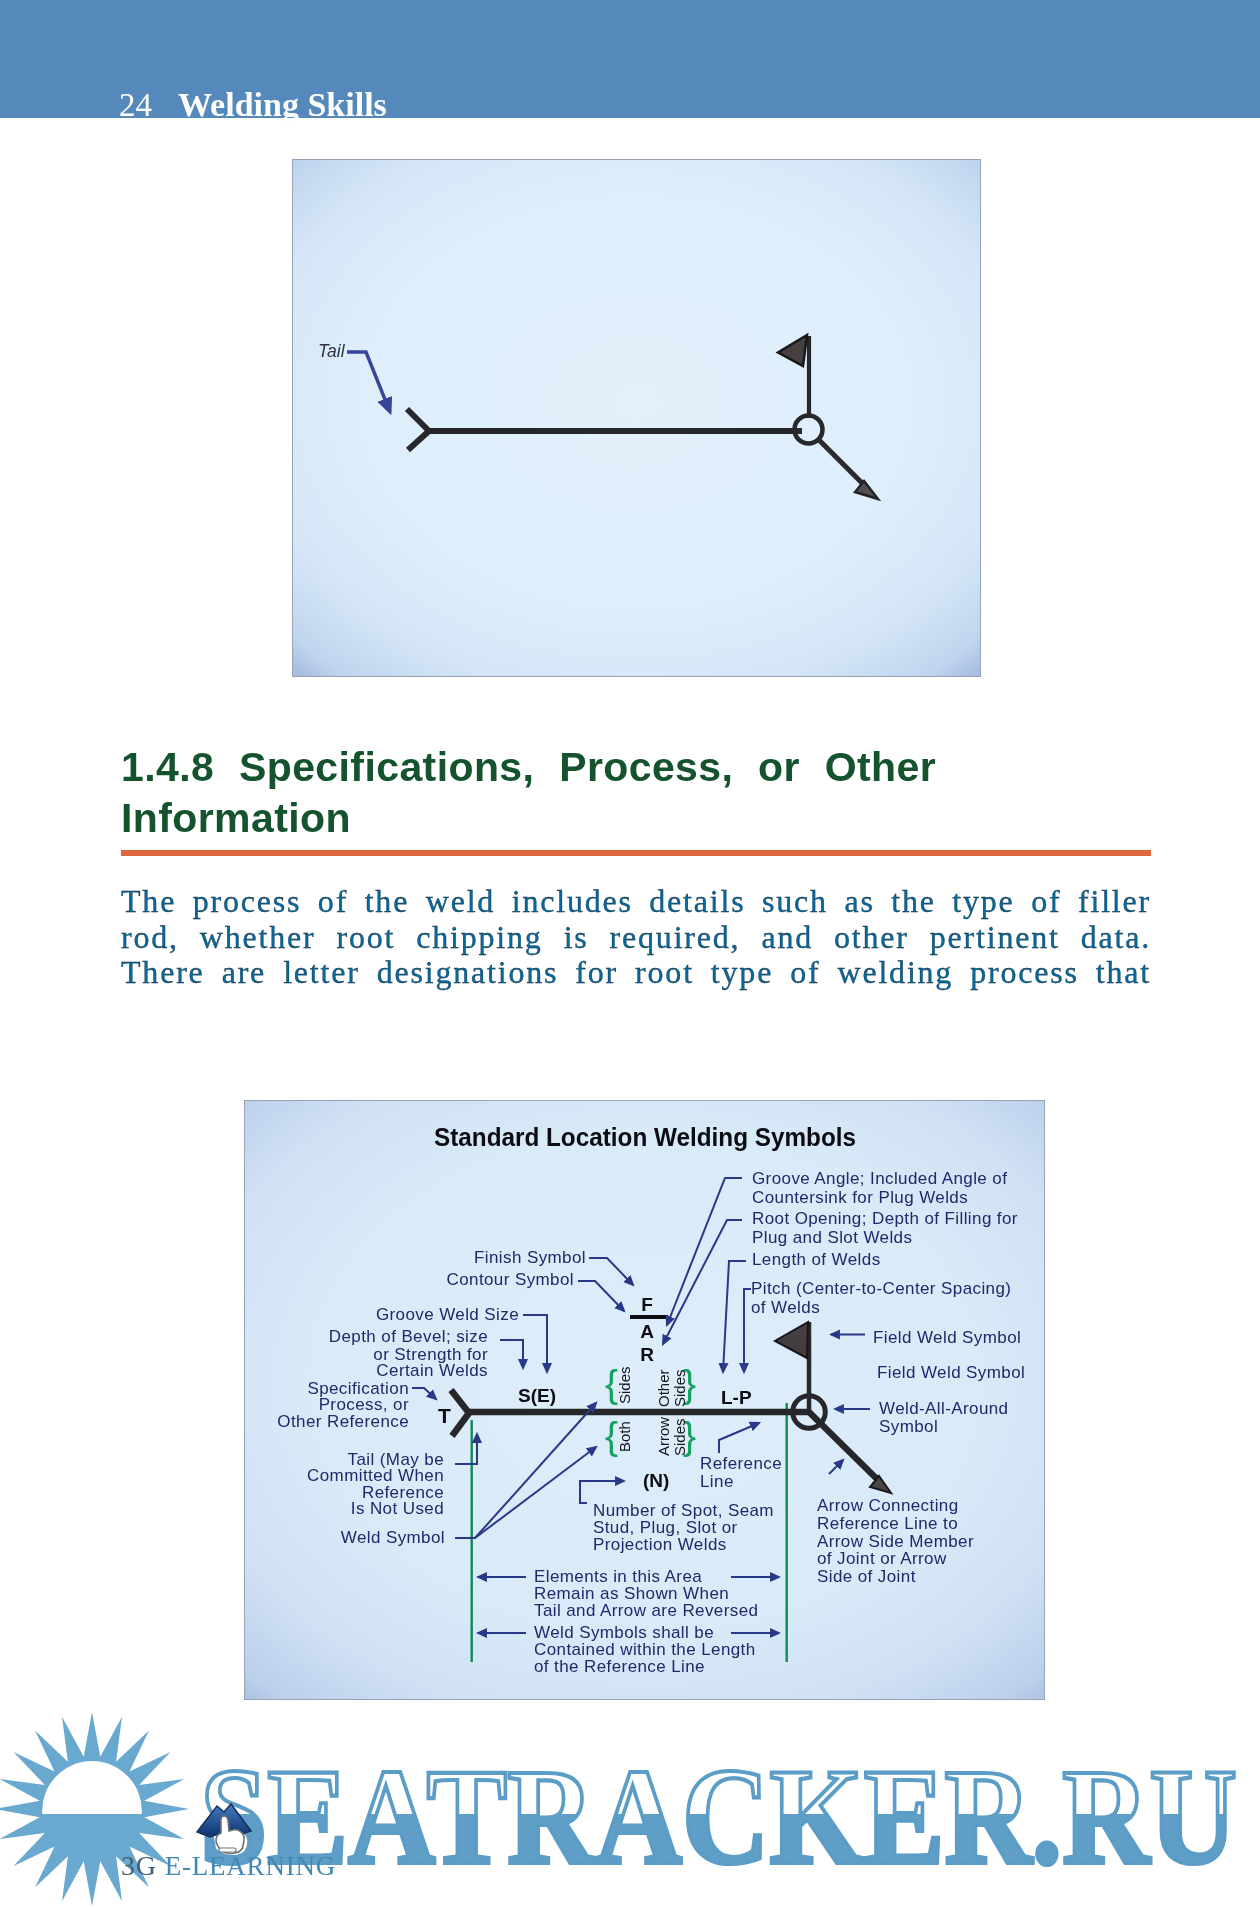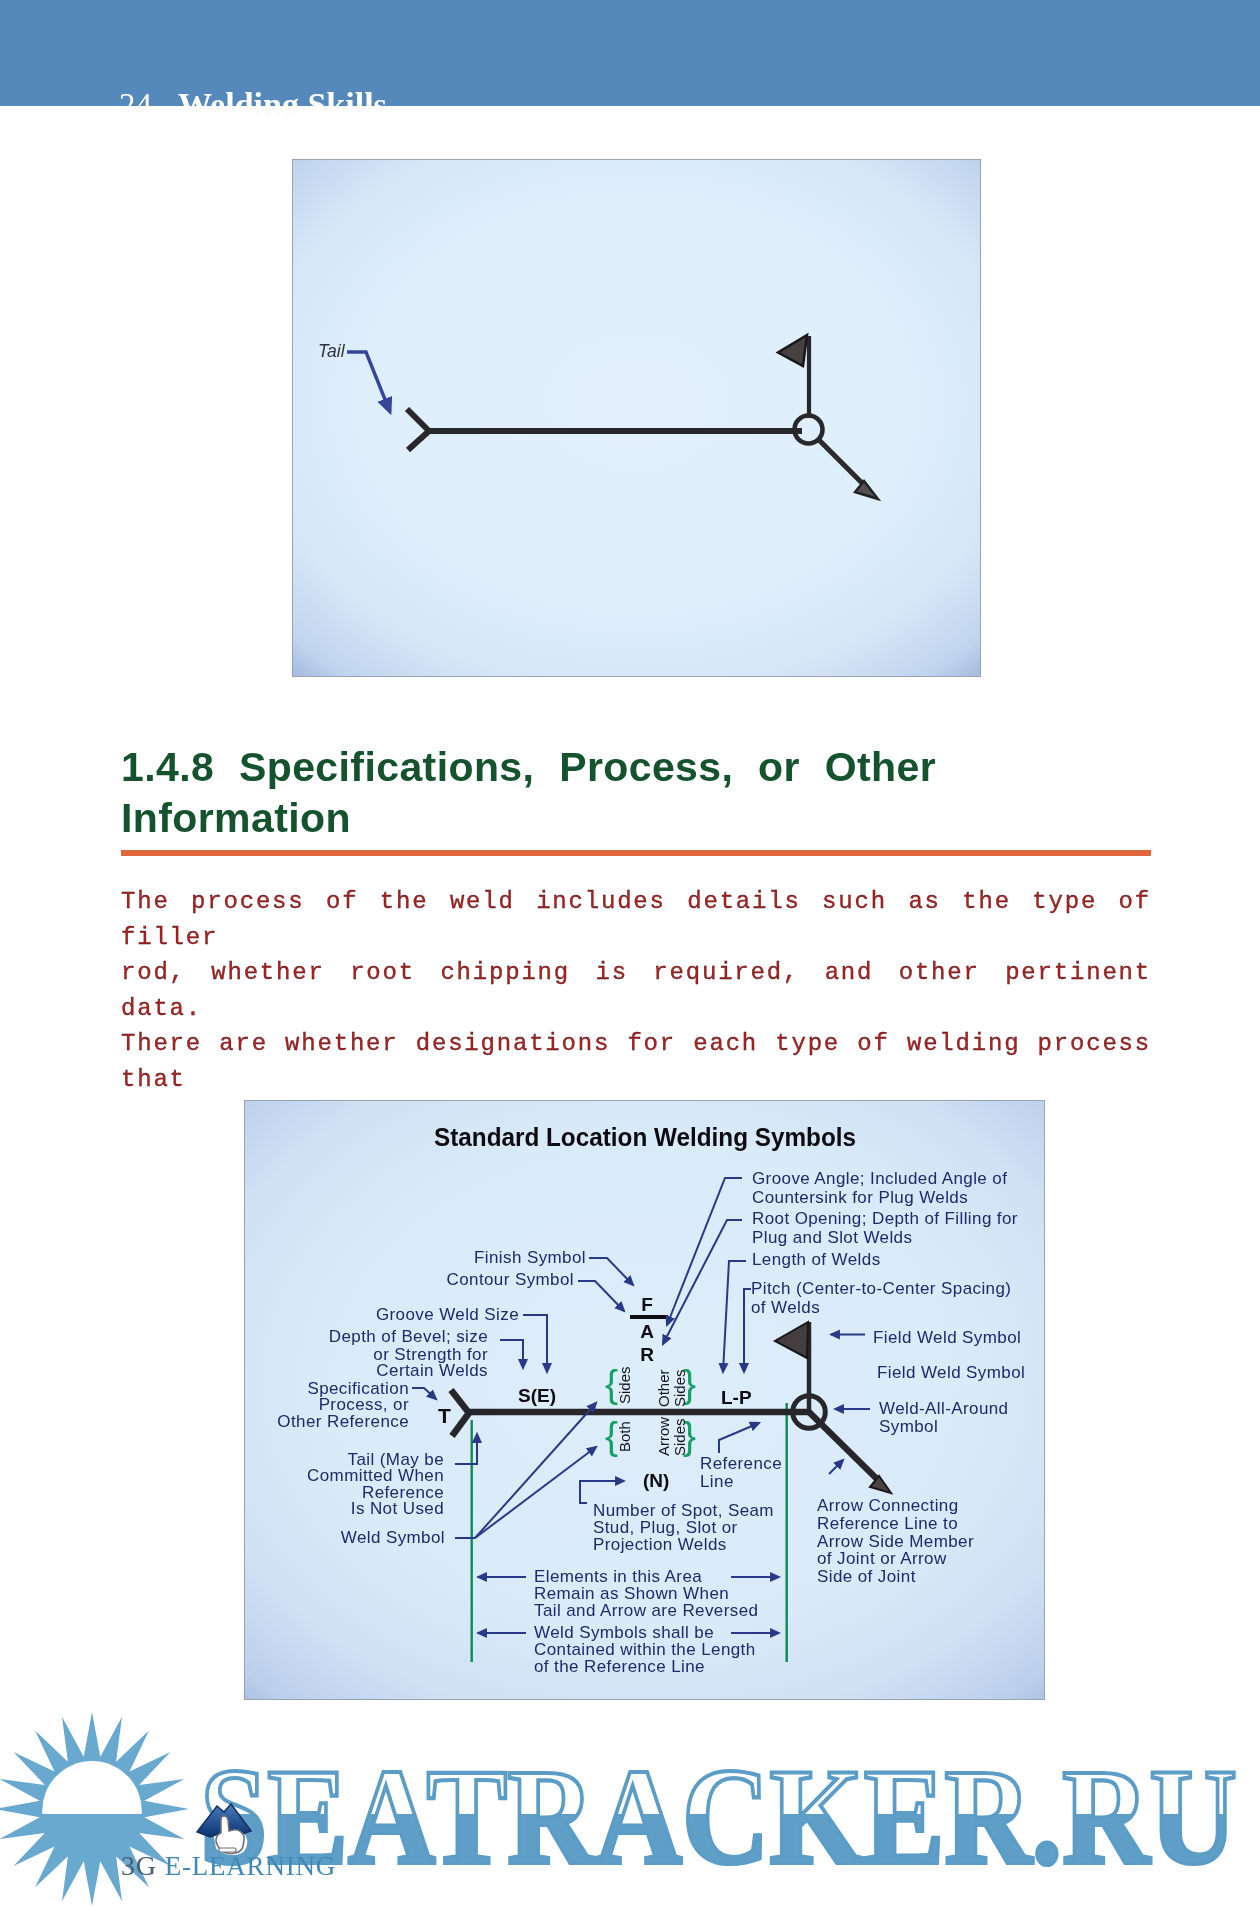--- a/index.html
+++ b/index.html
@@ -1,29 +1,29 @@
 <!DOCTYPE html>
 <html><head>
 <meta charset="utf-8">
 <style>
   html,body{margin:0;padding:0;}
   body{width:1260px;height:1908px;position:relative;background:#ffffff;overflow:hidden;
        font-family:"Liberation Sans",sans-serif;}
   .abs{position:absolute;}
-  #topbar{left:0;top:0;width:1260px;height:106px;background:#5589bc;}
+  #topbar{left:0;top:0;width:1260px;height:118px;background:#5589bc;}
   #topbar .t{position:absolute;left:119px;top:86px;color:#fdfdfb;
      font-family:"Liberation Serif",serif;font-size:34px;}
   #fig1{left:292px;top:159px;width:687px;height:516px;
      background:radial-gradient(ellipse 72% 72% at 50% 47%, #e3f0fc 0%, #deeefb 55%, #d5e6f7 78%, #c0d4ee 94%, #a8bee1 100%);
      border:1px solid #98a4b4;font-style:italic;}
   #heading{left:121px;top:742px;width:1040px;color:#14532d;font-weight:bold;
      font-size:41px;line-height:51px;word-spacing:13px;letter-spacing:0.4px;}
   #rule{left:121px;top:850px;width:1030px;height:6px;background:#e0673c;}
-  #para{left:121px;top:884px;width:1030px;font-family:Liberation Mono, monospace;
-     font-size:24px;line-height:35.6px;color:#b91c1c;letter-spacing:1.8px;-webkit-text-stroke:0.3px #1d1d1f;}
+  #para{left:121px;top:884px;width:1030px;font-family:Liberation Serif, serif;
+     font-size:32px;line-height:35.6px;color:#0369a1;letter-spacing:1.8px;-webkit-text-stroke:0.3px #1d1d1f;}
   #para div{text-align:justify;text-align-last:justify;word-spacing:0px;}
   #para div.last{text-align-last:left;}
   #fig2{left:244px;top:1100px;width:799px;height:598px;
      background:radial-gradient(ellipse 74% 74% at 50% 47%, #deedfa 0%, #d9eaf8 55%, #d0e1f5 78%, #bccfeb 94%, #a8bde0 100%);
      border:1px solid #98a4b4;}
 </style>
 </head>
 <body>
 <div class="abs" id="topbar">
   <div class="t"><span style="font-size:33px;">24</span><span style="padding-left:26px;font-weight:bold;font-size:34px;">Welding Skills</span></div>
@@ -49,21 +49,21 @@
   <line x1="524" y1="278" x2="570" y2="324" stroke="#2b2b2f" stroke-width="5.2"></line>
   <polygon points="585,339 562,332 571,321 Z" fill="#55504f" stroke="#222226" stroke-width="2.4"></polygon>
 </svg>
 </div>
 
 <div class="abs" id="heading">1.4.8 Specifications, Process, or Other<br>Information</div>
 <div class="abs" id="rule"></div>
 <div class="abs" id="para">
   <div>The process of the weld includes details such as the type of filler</div>
   <div>rod, whether root chipping is required, and other pertinent data.</div>
-  <div>There are whether designations for each type of welding process that</div>
+  <div>There are letter designations for root type of welding process that</div>
 </div>
 
 <div class="abs" id="fig2">
 <svg width="799" height="598" viewBox="0 0 799 598" font-family="Liberation Sans, sans-serif">
   <defs>
     <marker id="na2" viewBox="0 0 10 10" refX="8" refY="5" markerWidth="5.6" markerHeight="5.6" orient="auto-start-reverse">
       <path d="M0,0.5 L10,5 L0,9.5 z" fill="#2a3888"></path>
     </marker>
   </defs>
   <text x="400" y="45" font-size="26.5" font-weight="bold" text-anchor="middle" textLength="422" lengthAdjust="spacingAndGlyphs" fill="#0c0c12">Standard Location Welding Symbols</text>

